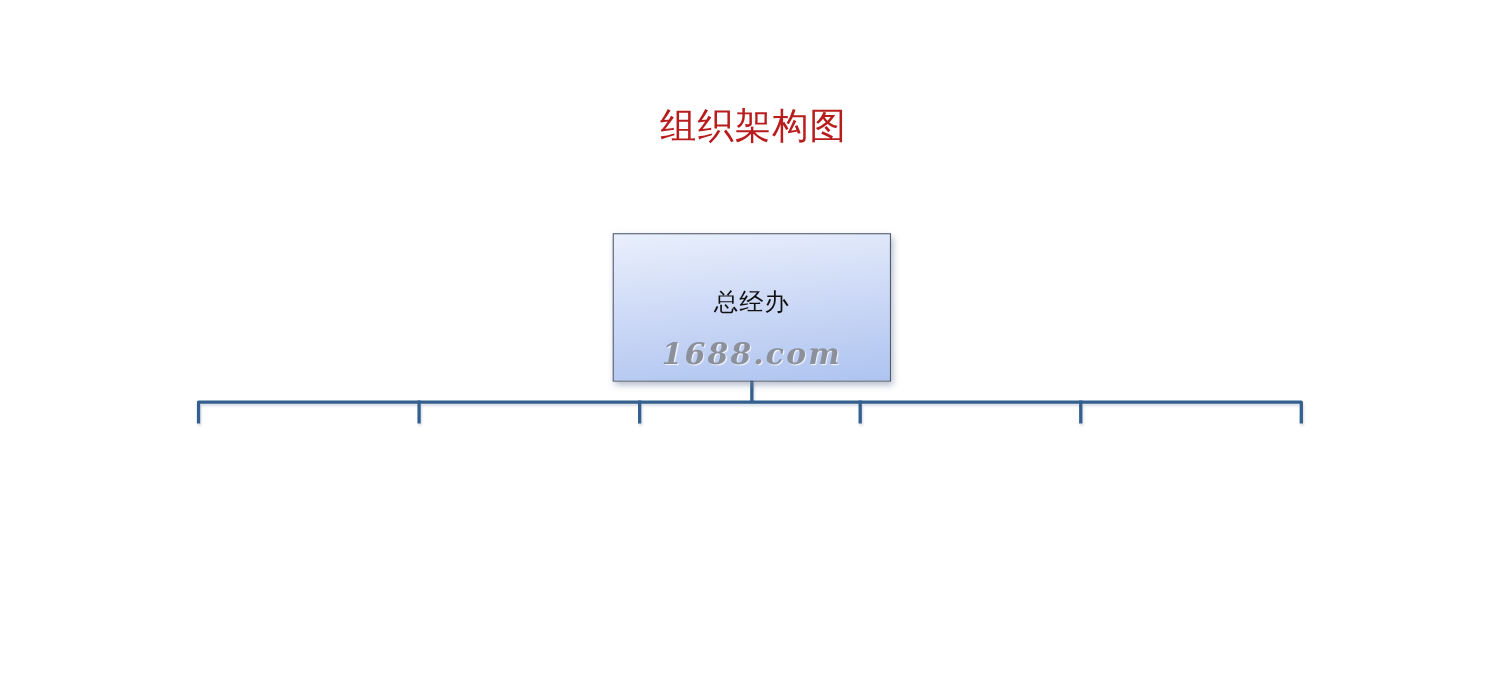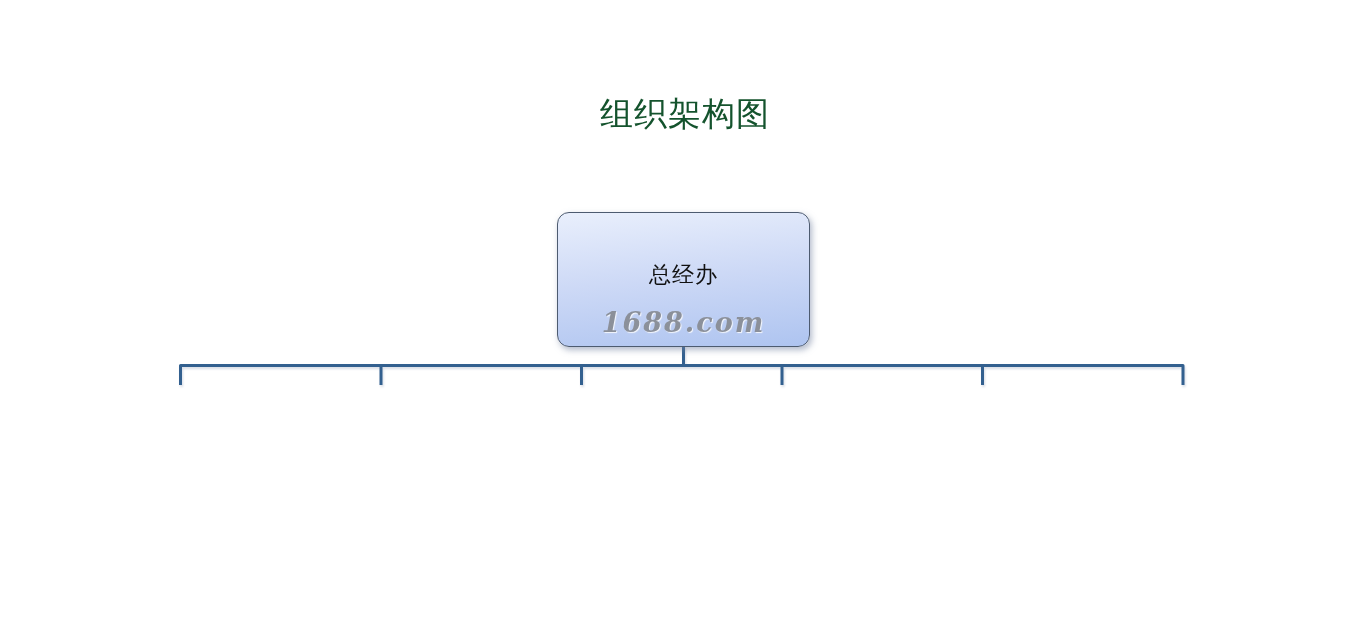--- a/index.html
+++ b/index.html
@@ -19,39 +19,39 @@
   }
   .title {
     position: absolute;
     top: 92px;
     left: 685px;
     transform: translateX(-50%);
     margin: 0;
     font-size: 33px;
     font-weight: 500;
     letter-spacing: 1px;
-    color: #14532d;
+    color: #b91c1c;
     white-space: nowrap;
   }
   svg.connectors {
     position: absolute;
     top: 0;
     left: 0;
     filter: drop-shadow(1px 2px 1px rgba(140,155,180,0.35));
   }
   svg.connectors path {
     fill: none;
     stroke-width: 3;
     stroke-linejoin: round;
   }
   .node {
     position: absolute;
     box-sizing: border-box;
     border: 1.5px solid #4d5b70;
-    border-radius: 12px;
+    border-radius: 0;
     background: linear-gradient(174deg, #e9effc 0%, #cdd9f6 48%, #aec4f0 100%);
     box-shadow: 2px 3px 6px rgba(115,130,160,0.55);
     display: flex;
     flex-direction: column;
     align-items: center;
     justify-content: center;
   }
   .node-label {
     font-size: 22px;
     color: #111111;

